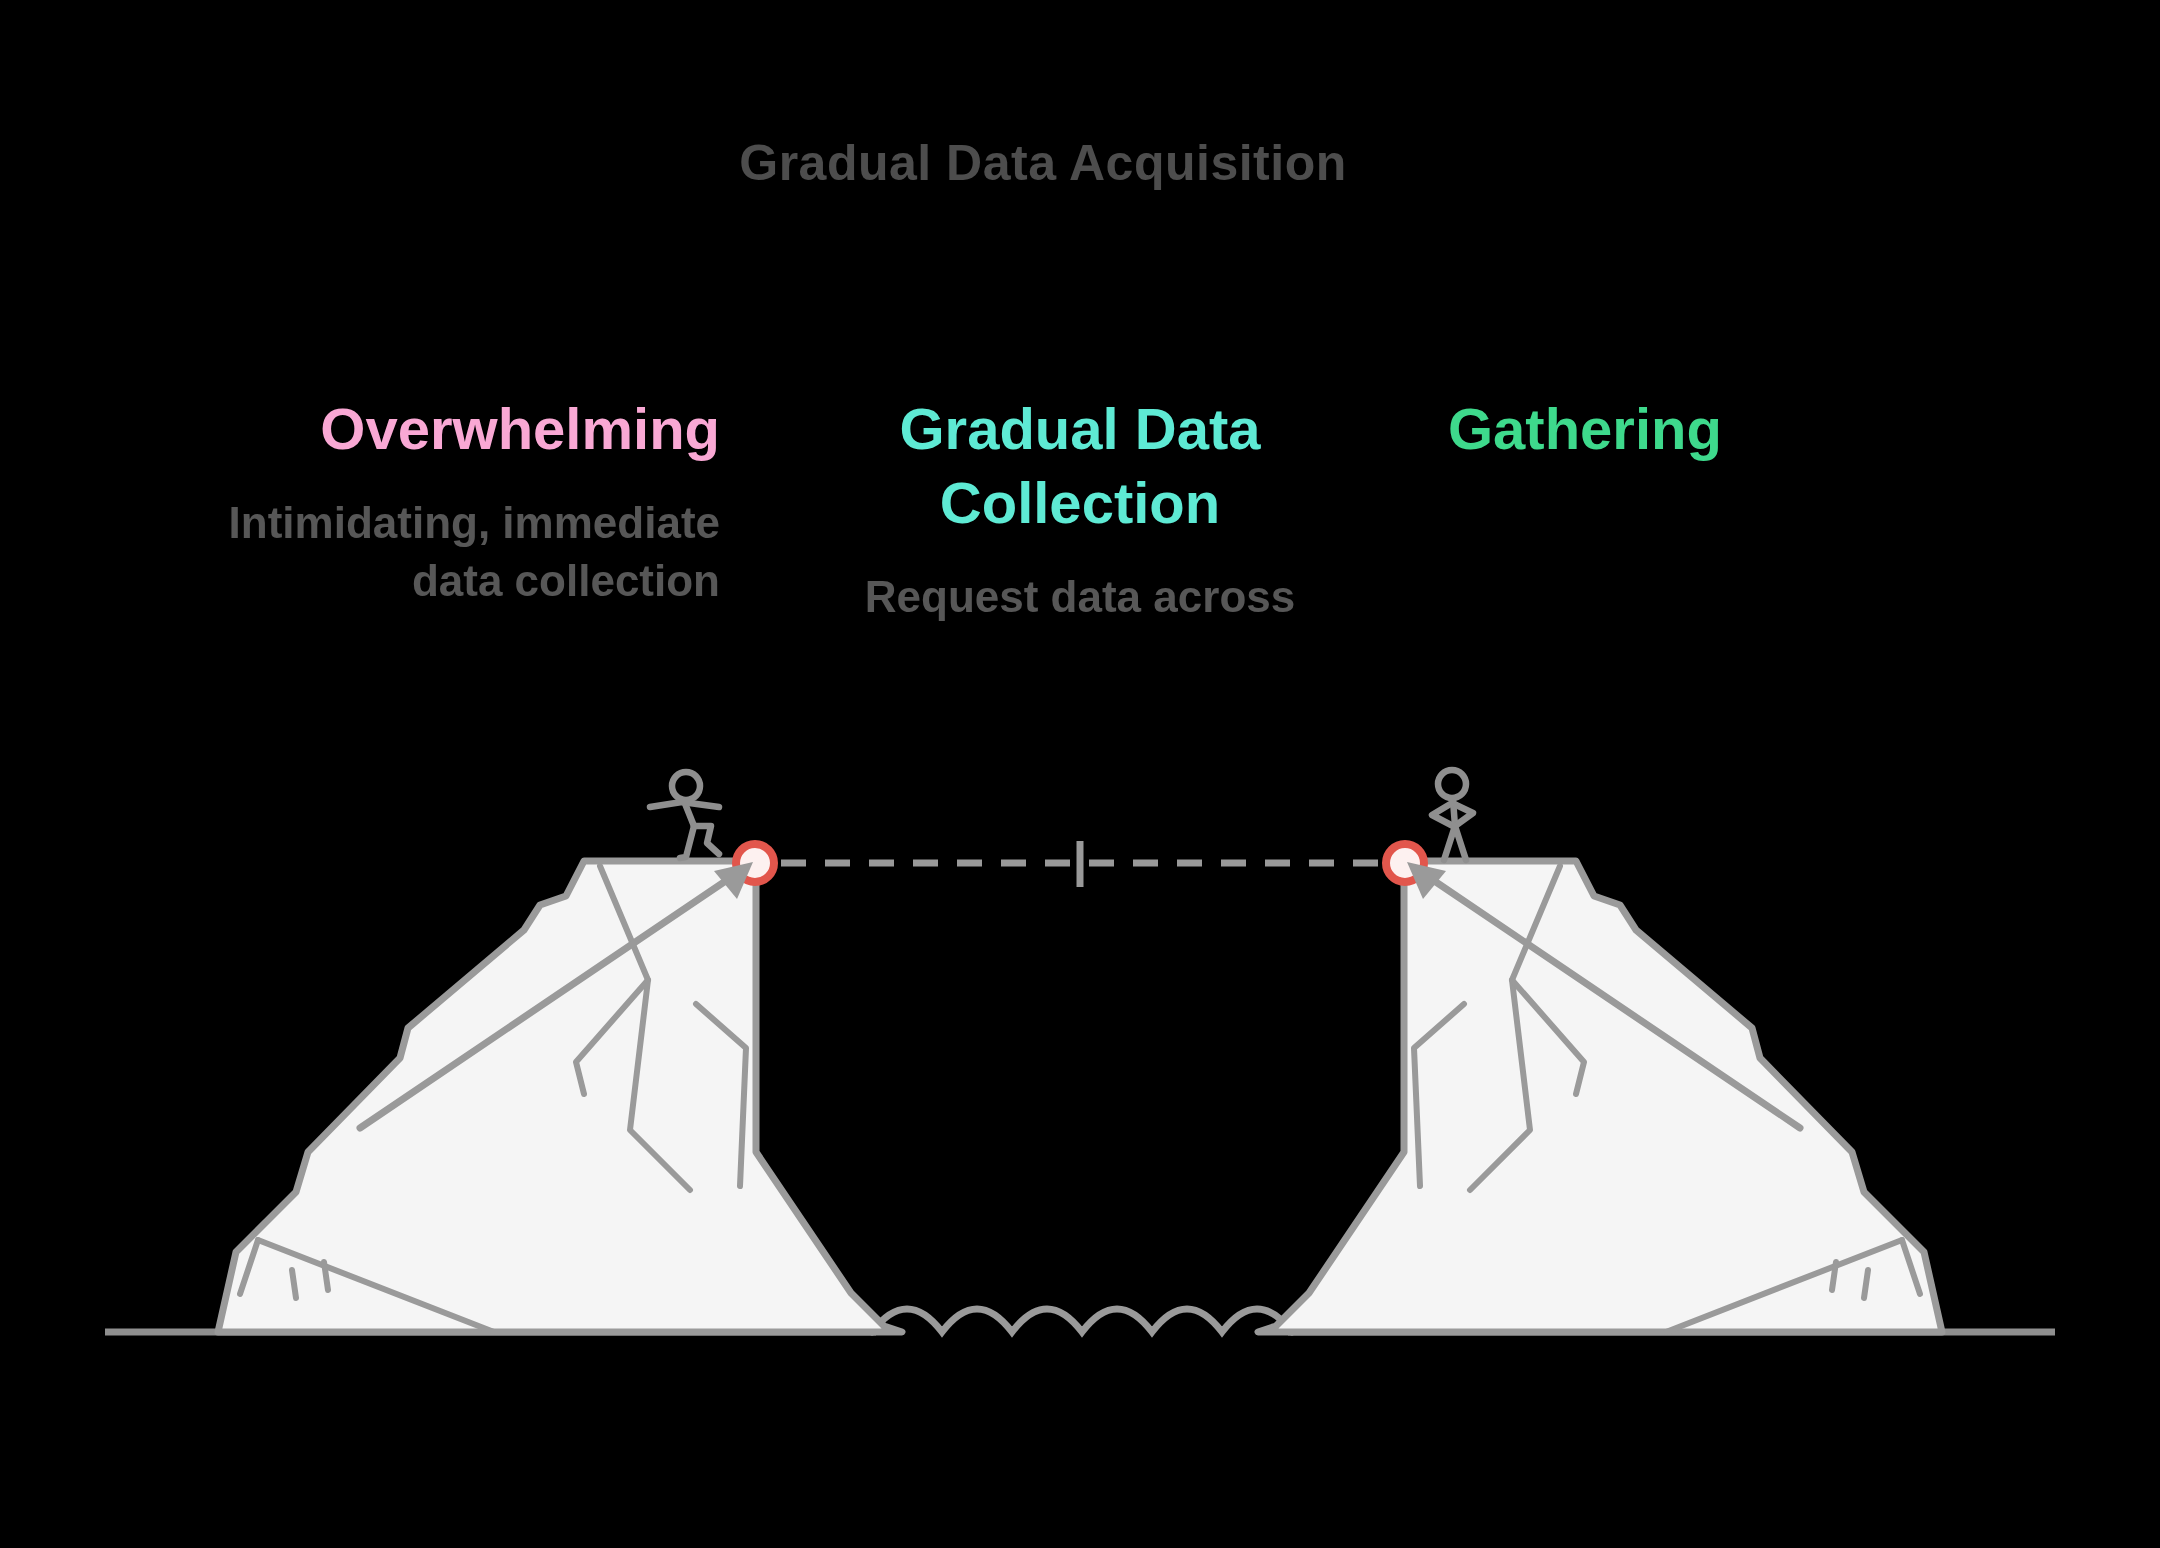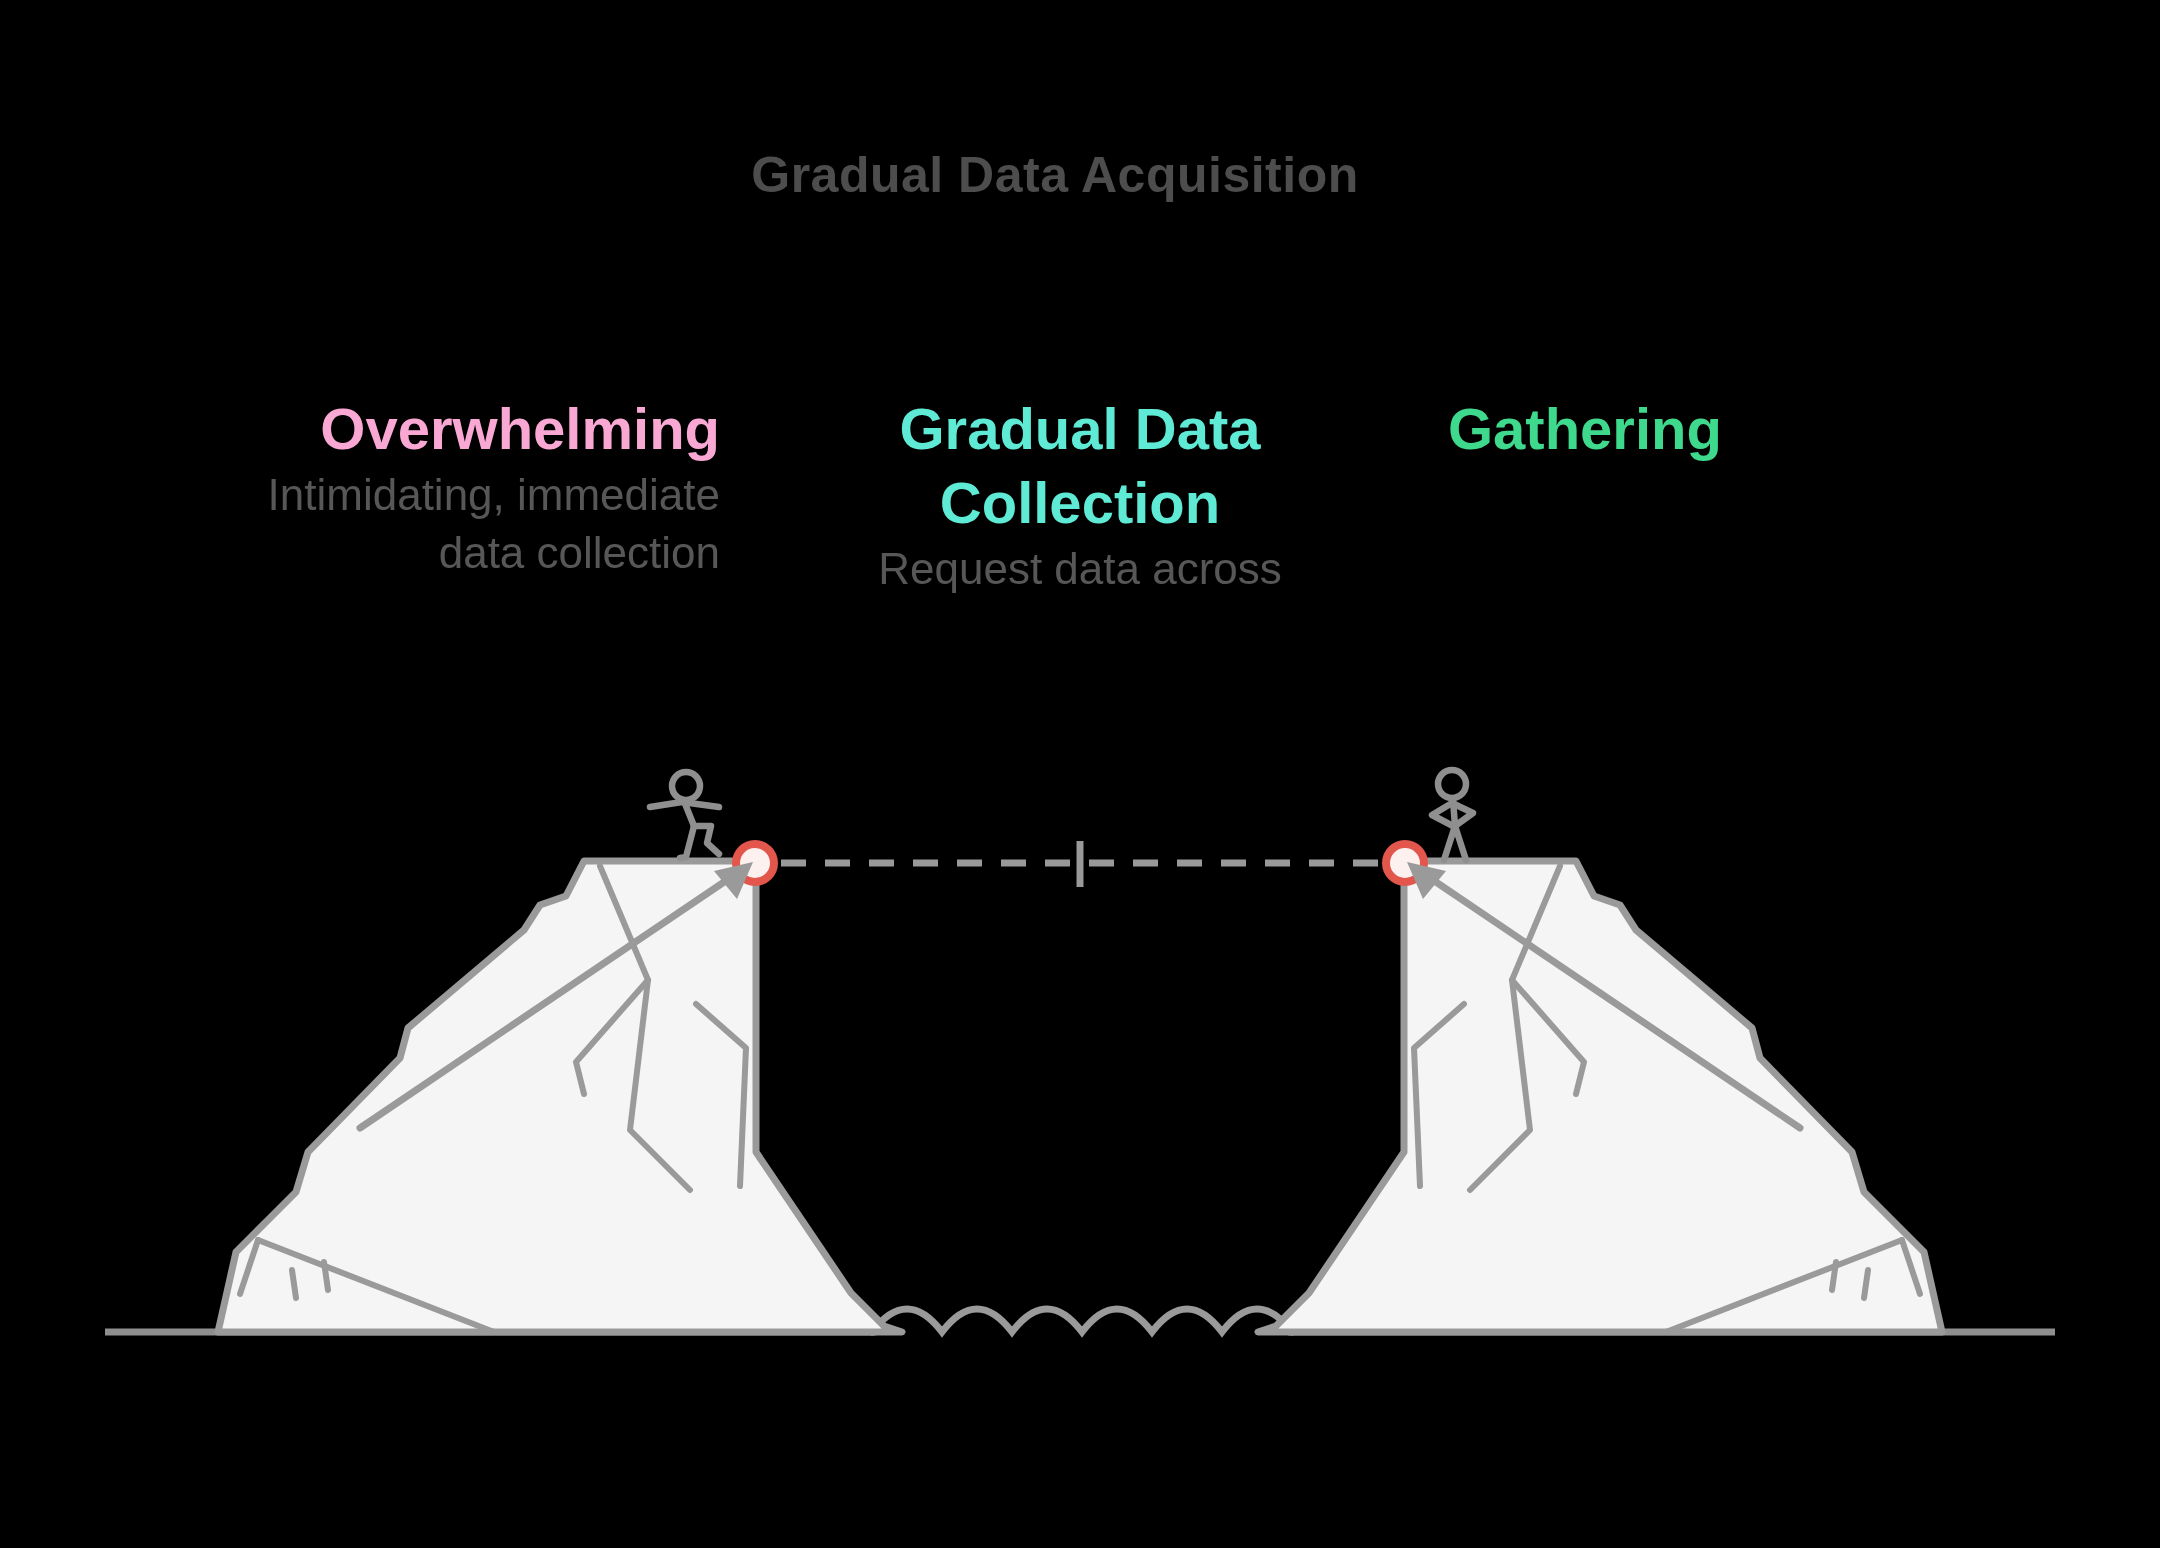--- a/index.html
+++ b/index.html
@@ -6,30 +6,30 @@
   .stage{
     position:relative;
     width:2160px;height:1548px;
     background:#000;
     overflow:hidden;
     font-family:"Liberation Sans", sans-serif;
   }
   .title{
     position:absolute;
     top:134px;left:0;width:2086px;
-    margin:12px;
+    margin:0;
     text-align:center;
     font-size:50px;
     font-weight:700;
     color:#4D4D4D;
     letter-spacing:0.5px;
   }
   .col{position:absolute;top:392px;}
   .col-title{font-size:58px;font-weight:700;line-height:74px;}
-  .col-sub{font-size:44px;font-weight:400;line-height:58px;color:#575757;}
+  .col-sub{margin-top:28px;font-size:44px;font-weight:700;line-height:58px;color:#575757;}
   .col-1{left:200px;width:520px;text-align:right;}
   .col-2{left:830px;width:500px;text-align:center;}
   .col-3{left:1448px;width:560px;text-align:left;}
   .art{position:absolute;left:0;top:0;}
 </style>
 </head>
 <body>
 
 <div class="stage">
 

